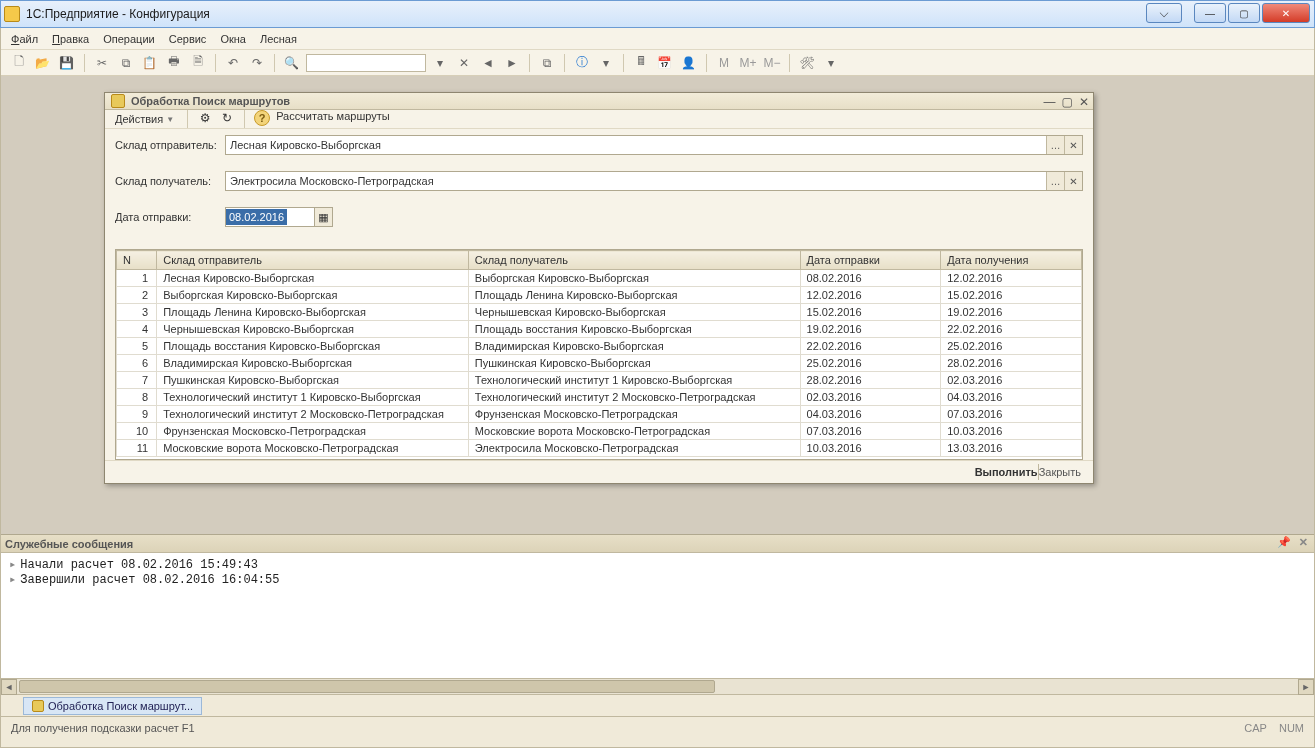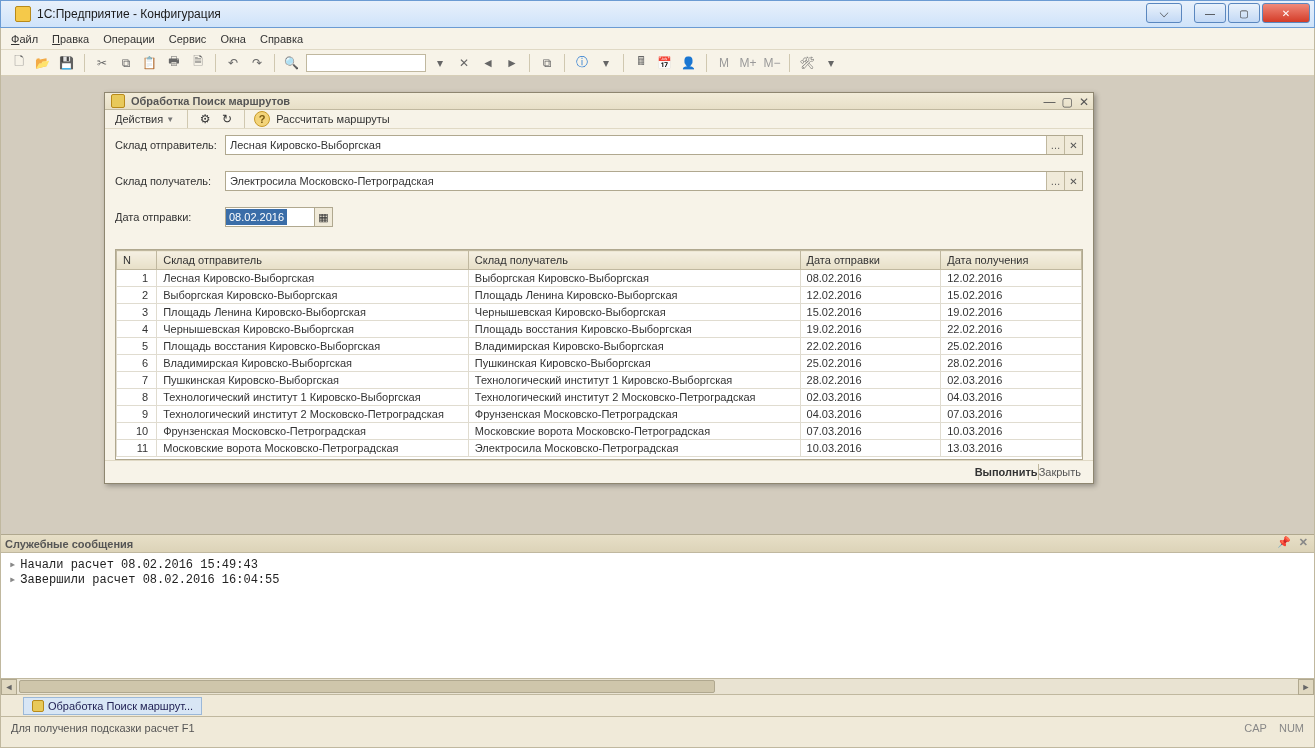--- a/index.html
+++ b/index.html
@@ -1,38 +1,38 @@
 <!DOCTYPE html>
 <html><head>
 <meta charset="utf-8">
 <style>
 html,body{margin:0;padding:0;font-family:Tahoma,Arial,sans-serif;font-size:11px;color:#333;background:#d3ccbe;width:1315px;height:748px;overflow:hidden;}
 *{box-sizing:border-box;}
-.titlebar{height:28px;background:linear-gradient(#e8f0fb,#cfe3fa);border:1px solid #6b9bd3;display:flex;align-items:center;padding:0 14px;position:relative;}
+.titlebar{height:28px;background:linear-gradient(#e8f0fb,#cfe3fa);border:1px solid #6b9bd3;display:flex;align-items:center;padding:0 3px;position:relative;}
 .titlebar .icon{width:16px;height:16px;margin-right:6px;background:#f5c94a;border:1px solid #b88a1a;border-radius:2px;}
 .titlebar .title{font-size:12px;color:#1a1a1a;}
 .win-ctrls{position:absolute;right:4px;top:2px;display:flex;gap:2px;}
 .win-btn{width:32px;height:20px;border:1px solid #5a87bf;background:linear-gradient(#eaf2fb,#c3d9f5);border-radius:3px;display:flex;align-items:center;justify-content:center;font-size:10px;color:#333;cursor:pointer;}
 .win-ext{width:36px;height:20px;border:1px solid #5a87bf;background:linear-gradient(#eaf2fb,#c3d9f5);border-radius:3px;display:flex;align-items:center;justify-content:center;font-size:12px;color:#333;margin-right:10px;cursor:pointer;}
 .win-close{background:linear-gradient(#f08a7a,#d43c28);color:#fff;width:48px;}
 .app-frame{background:#f0ead9;border:1px solid #c0b89f;border-top:none;height:720px;}
 .menubar{height:22px;background:#f7f3e8;border-bottom:1px solid #e0d9c5;display:flex;align-items:center;padding:0 10px;gap:14px;}
 .menubar span{cursor:pointer;color:#333;}
 .menubar span u{text-decoration:underline;}
 .toolbar{height:26px;background:#f7f3e8;border-bottom:1px solid #d7cfb8;display:flex;align-items:center;padding:0 8px;gap:4px;}
 .tb-btn{width:20px;height:20px;display:flex;align-items:center;justify-content:center;font-size:12px;color:#666;border-radius:2px;cursor:pointer;}
 .tb-sep{width:1px;height:18px;background:#d0c8b0;margin:0 3px;}
 .tb-input{width:120px;height:18px;border:1px solid #c0b89f;background:#fff;}
 .workspace{position:relative;height:458px;background:#d3ccbe;}
 .dialog{position:absolute;left:103px;top:16px;width:990px;height:392px;background:#f7f3e8;border:1px solid #8e8670;box-shadow:2px 2px 5px rgba(0,0,0,0.3);display:flex;flex-direction:column;}
 .dlg-title{height:20px;background:linear-gradient(#f2ecd9,#e7dfc7);border-bottom:1px solid #c0b89f;display:flex;align-items:center;padding:0 6px;font-weight:bold;color:#555;position:relative;}
 .dlg-title .dicon{width:14px;height:14px;background:#e8c95a;border:1px solid #b88a1a;border-radius:2px;margin-right:6px;}
 .dlg-ctrls{position:absolute;right:4px;top:2px;display:flex;gap:6px;color:#555;}
 .dlg-ctrls span{cursor:pointer;font-size:12px;font-weight:normal;}
-.dlg-toolbar{height:24px;background:#f7f3e8;border-bottom:1px solid #e0d9c5;display:flex;align-items:center;padding:0 6px;gap:6px;}
+.dlg-toolbar{height:24px;background:#f7f3e8;border-bottom:1px solid #e0d9c5;display:flex;padding:0 6px;gap:6px;}
 .dlg-action{display:flex;align-items:center;gap:3px;cursor:pointer;padding:2px 4px;}
 .dlg-action .dd{font-size:8px;color:#777;}
 .dlg-ticon{width:16px;height:16px;display:flex;align-items:center;justify-content:center;font-size:12px;cursor:pointer;}
 .help-ico{width:16px;height:16px;border-radius:50%;background:#f3d47a;border:1px solid #c79a2a;display:flex;align-items:center;justify-content:center;font-weight:bold;color:#7a5a10;font-size:11px;cursor:pointer;}
 .dlg-link{color:#333;cursor:pointer;}
 .form-area{padding:6px 10px;}
 .form-row{display:flex;align-items:center;margin-bottom:16px;}
 .form-label{width:110px;color:#333;}
 .form-input{flex:1;height:20px;border:1px solid #b0a88f;background:#fff;display:flex;align-items:center;padding:0 4px;position:relative;}
 .form-input .btns{position:absolute;right:0;top:0;height:100%;display:flex;}
@@ -86,21 +86,21 @@
 </div>
 
 <div class="app-frame">
 
   <div class="menubar">
     <span><u>Ф</u>айл</span>
     <span><u>П</u>равка</span>
     <span>Операции</span>
     <span>Сервис</span>
     <span>Окна</span>
-    <span>Справка</span>
+    <span>Лесная</span>
   </div>
 
   <div class="toolbar">
     <div class="tb-btn">🗋</div>
     <div class="tb-btn">📂</div>
     <div class="tb-btn">💾</div>
     <div class="tb-sep"></div>
     <div class="tb-btn">✂</div>
     <div class="tb-btn">⧉</div>
     <div class="tb-btn">📋</div>

